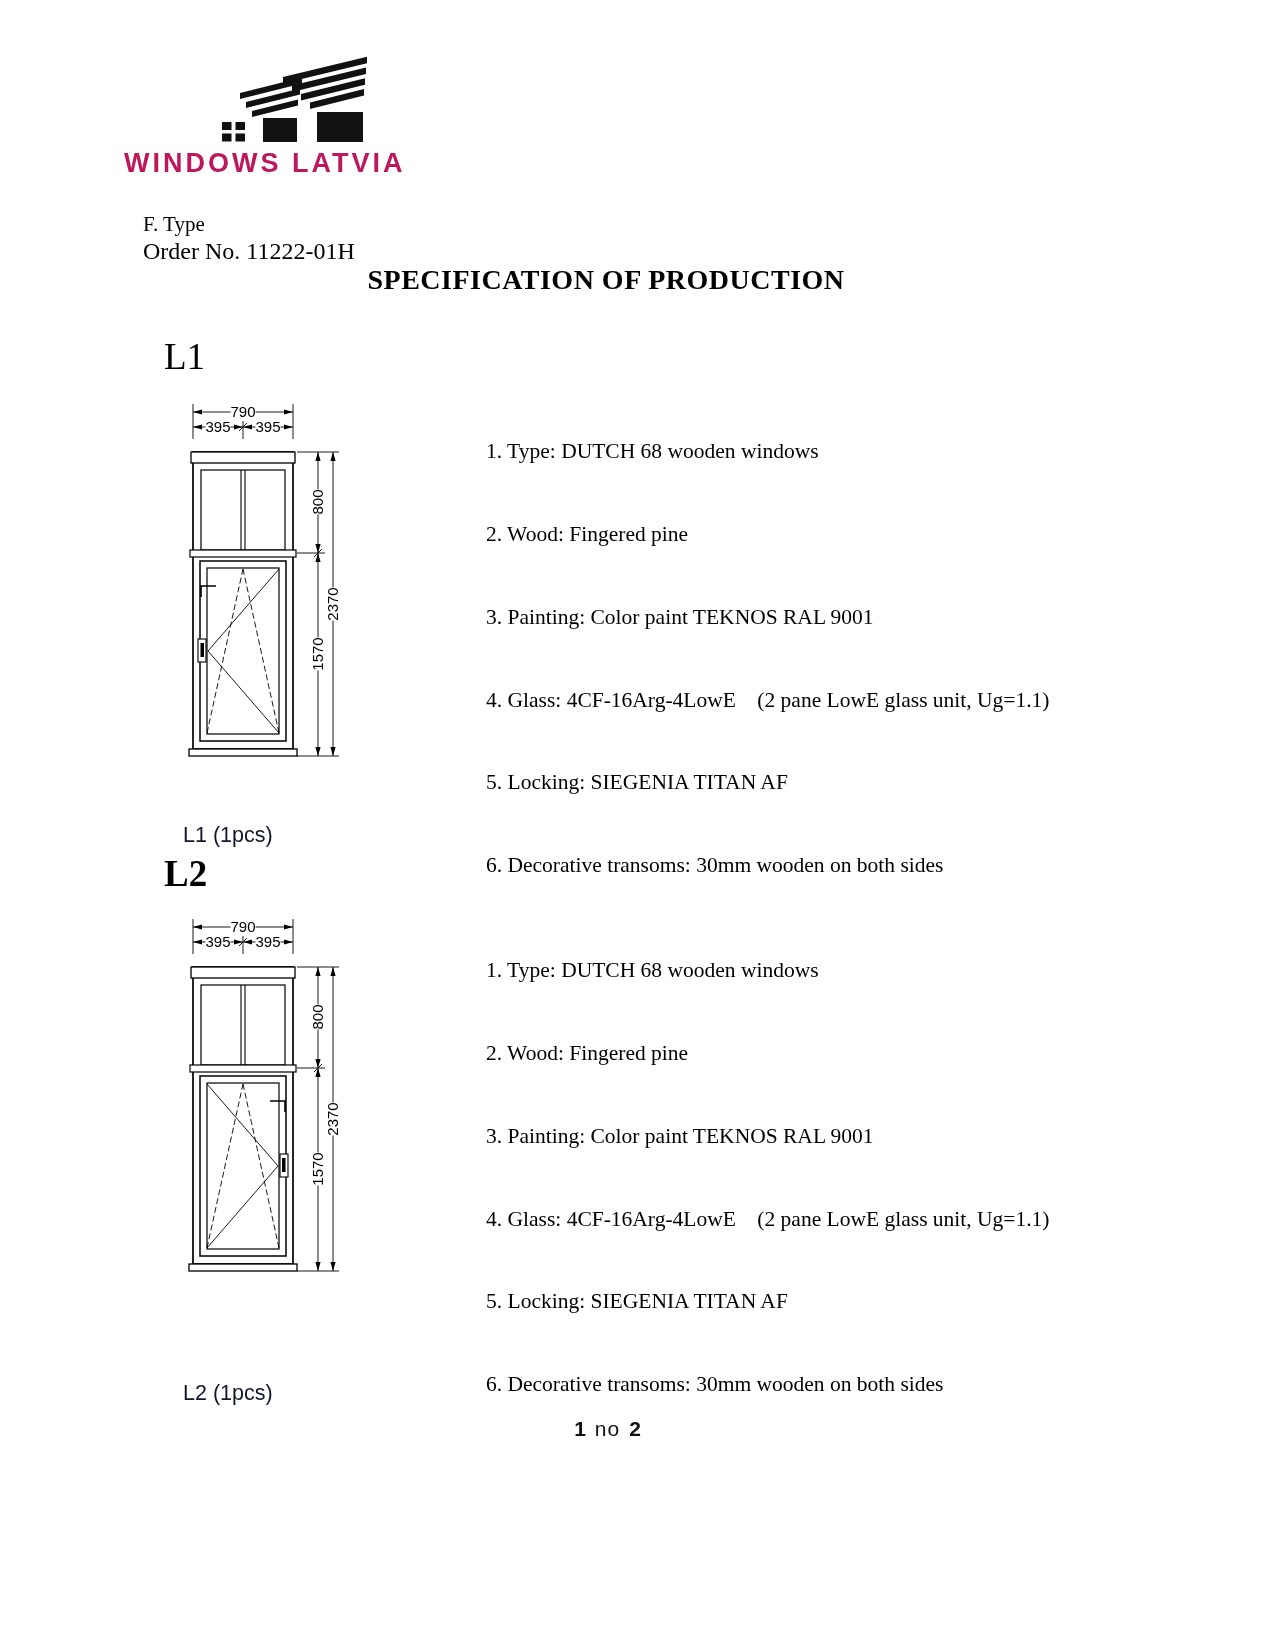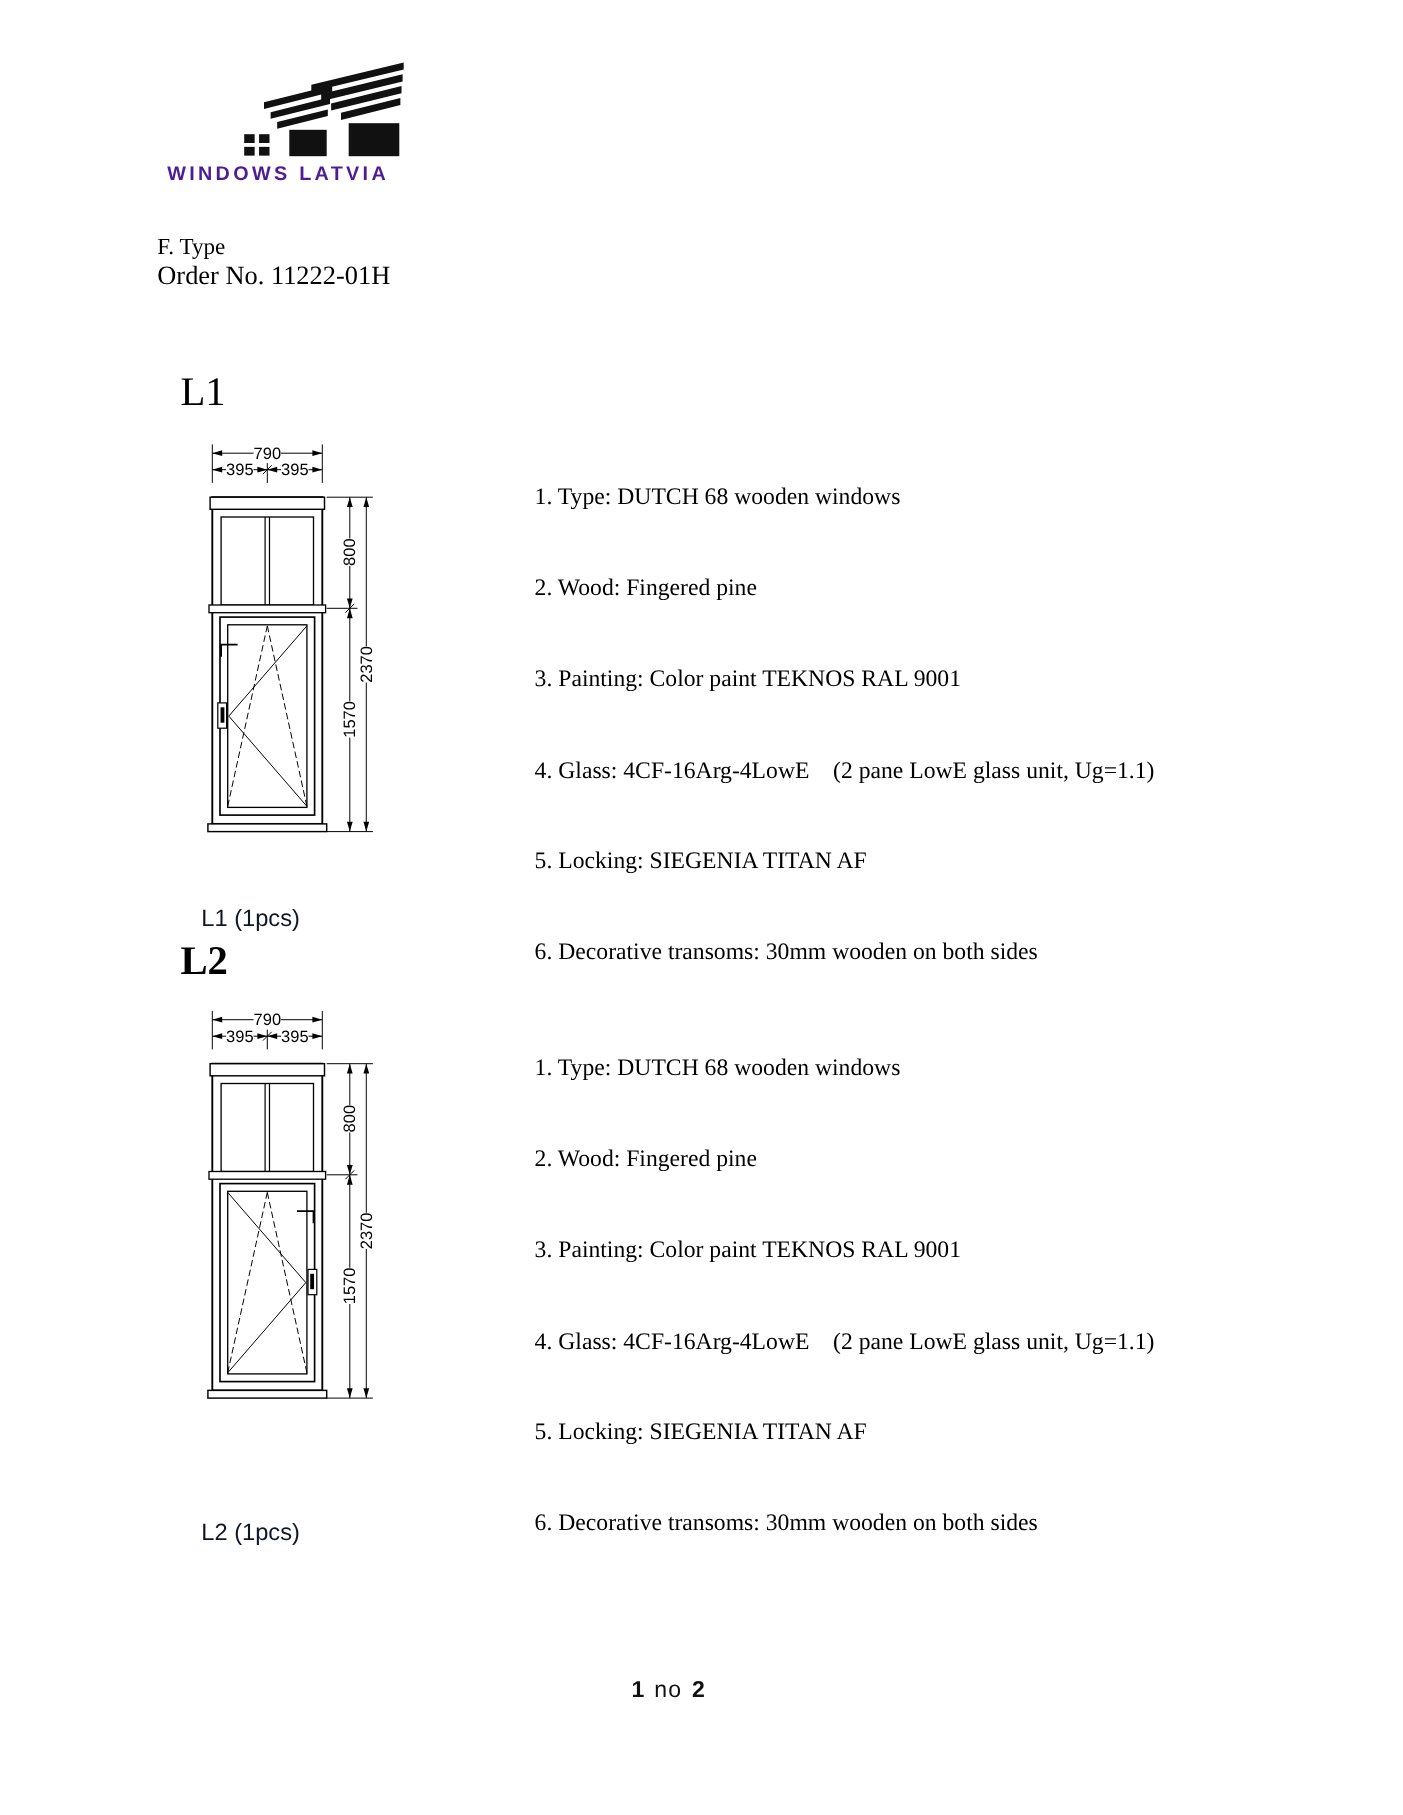--- a/index.html
+++ b/index.html
@@ -1,22 +1,22 @@
 <!DOCTYPE html>
 <html><head>
 <meta charset="utf-8">
 <style>
   html,body{margin:0;padding:0;background:#ffffff;}
   .page{position:relative;width:1275px;height:1650px;background:#ffffff;color:#000;overflow:hidden;
         font-family:"Liberation Serif",serif;}
 
   .logo-mark{position:absolute;left:140px;top:53px;}
-  .brand{position:absolute;left:152px;top:148px;
+  .brand{position:absolute;left:124px;top:148px;
          font-family:"Liberation Sans",sans-serif;font-weight:bold;
-         font-size:18px;letter-spacing:3px;color:#4c1d95;}
+         font-size:27px;letter-spacing:3px;color:#be185d;}
 
   .customer{position:absolute;left:143px;top:212px;font-size:21px;}
   .order-no{position:absolute;left:143px;top:238px;font-size:24px;}
   .doc-title{position:absolute;left:0;top:264px;width:1212px;text-align:center;
              font-size:28px;font-weight:bold;letter-spacing:0.5px;}
 
   .item-heading{position:absolute;left:164px;font-size:37px;line-height:1;}
   .heading-l1{top:338px;}
   .heading-l2{top:855px;font-weight:bold;}
 
@@ -26,21 +26,21 @@
 
   .caption{position:absolute;left:183px;font-family:"Liberation Sans",sans-serif;
            font-size:21.5px;color:#0f172a;margin-top:48px;}
   .caption-l1{top:775px;}
   .caption-l2{top:1333px;}
 
   .specs{position:absolute;left:438px;font-size:21.5px;line-height:27.6px;white-space:pre-wrap;margin-left:48px;}
   .specs-l1{top:383px;}
   .specs-l2{top:902px;}
 
-  .footer{position:absolute;left:0;top:1525px;width:1215px;text-align:center;
+  .footer{position:absolute;left:0;top:1417px;width:1215px;text-align:center;
           font-family:"Liberation Sans",sans-serif;font-size:21px;color:#111;}
   .footer .b{font-weight:bold;}
   .footer .sep{margin:0 9px;letter-spacing:1px;}
 
   svg text{font-family:"Liberation Sans",sans-serif;}
 </style>
 </head>
 <body>
 
 <div class="page">
@@ -62,20 +62,21 @@
       <path d="M170,56 L170,49.5 L224,36 L224,42.5 Z"></path>
       <path d="M161,47.5 L161,41 L225,25.25 L225,31.75 Z"></path>
       <path d="M152,39 L152,32.5 L226,14.5 L226,21 Z"></path>
       <path d="M143,30.5 L143,24 L227,3.75 L227,10.25 Z"></path>
     </g>
   </svg>
   <div class="brand">WINDOWS LATVIA</div>
 
   <div class="customer">F. Type</div>
   <div class="order-no">Order No. 11222-01H</div>
+  <div class="doc-title">SPECIFICATION OF PRODUCTION</div>
 
   <div class="item-heading heading-l1">L1</div>
 
   <svg class="drawing drawing-l1" width="166" height="380" viewBox="0 0 166 380">
 
     <g stroke="#000" stroke-width="0.9" fill="none">
       <line x1="16" y1="23" x2="16" y2="58"></line>
       <line x1="116" y1="23" x2="116" y2="58"></line>
       <line x1="66" y1="40" x2="66" y2="58"></line>
       <line x1="16" y1="31" x2="116" y2="31"></line>

